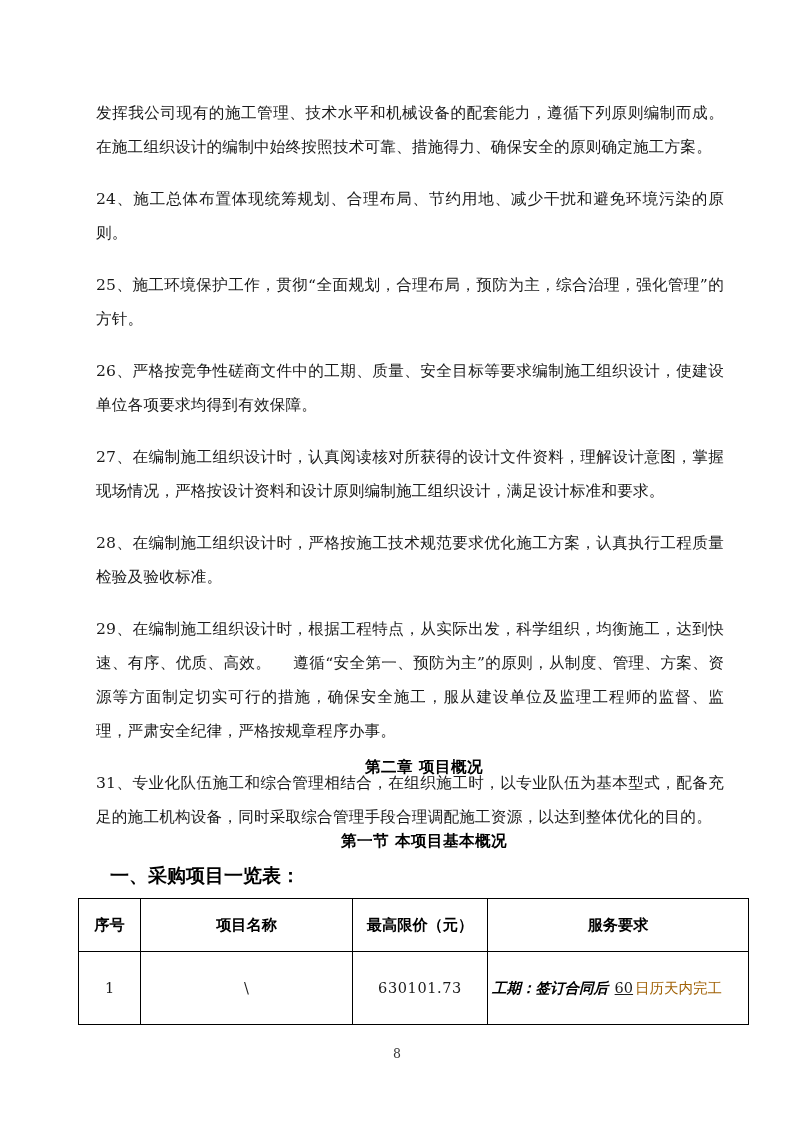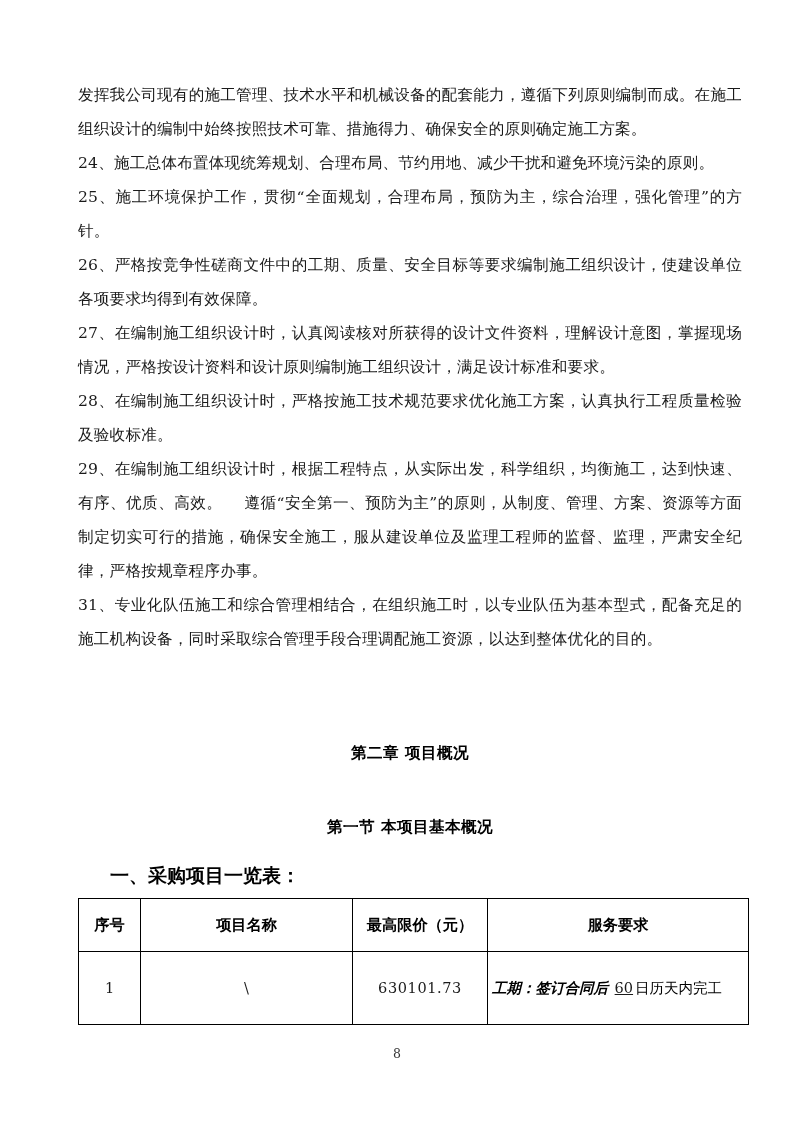--- a/index.html
+++ b/index.html
@@ -28,39 +28,39 @@
 
   
   .content {
     position: absolute;
     left: 78px;
     top: 78px;
     width: 664px;
   }
 
   p.para {
-    margin: 0;
+    margin: 18px;
     font-size: 15.6px;
     line-height: 34px;
     text-align: justify;
     text-justify: inter-ideograph;
     letter-spacing: 0.2px;
     color: #1a1a1a;
     text-indent: 0;
   }
 
   
   .gap {
     display: inline-block;
     width: 22px;
   }
 
   
   .heading {
-    margin: 0;
+    margin: 14px;
     font-size: 15.6px;
     line-height: 34px;
     font-weight: bold;
     text-align: center;
     color: #000;
     letter-spacing: 0.4px;
   }
   .h-chapter { position: absolute; left: 78px; top: 736px; width: 664px; }
   .h-section { position: absolute; left: 78px; top: 810px; width: 664px; }
 
@@ -114,21 +114,21 @@
     padding-left: 2px;
     white-space: nowrap;
     font-size: 14.6px;
   }
   .req-bold { font-weight: bold; color: #000; font-style: italic; }
   .req-u {
     text-decoration: underline;
     font-weight: normal;
     padding: 0 2px;
   }
-  .req-rest { font-weight: normal; color: #000000; }
+  .req-rest { font-weight: normal; color: #a16207; }
 
   .backslash {
     font-size: 15px;
     color: #333;
   }
   .price { letter-spacing: 0.6px; color: #2a2a2a; }
   .rownum { color: #2a2a2a; }
 
   
   .pagenum {

